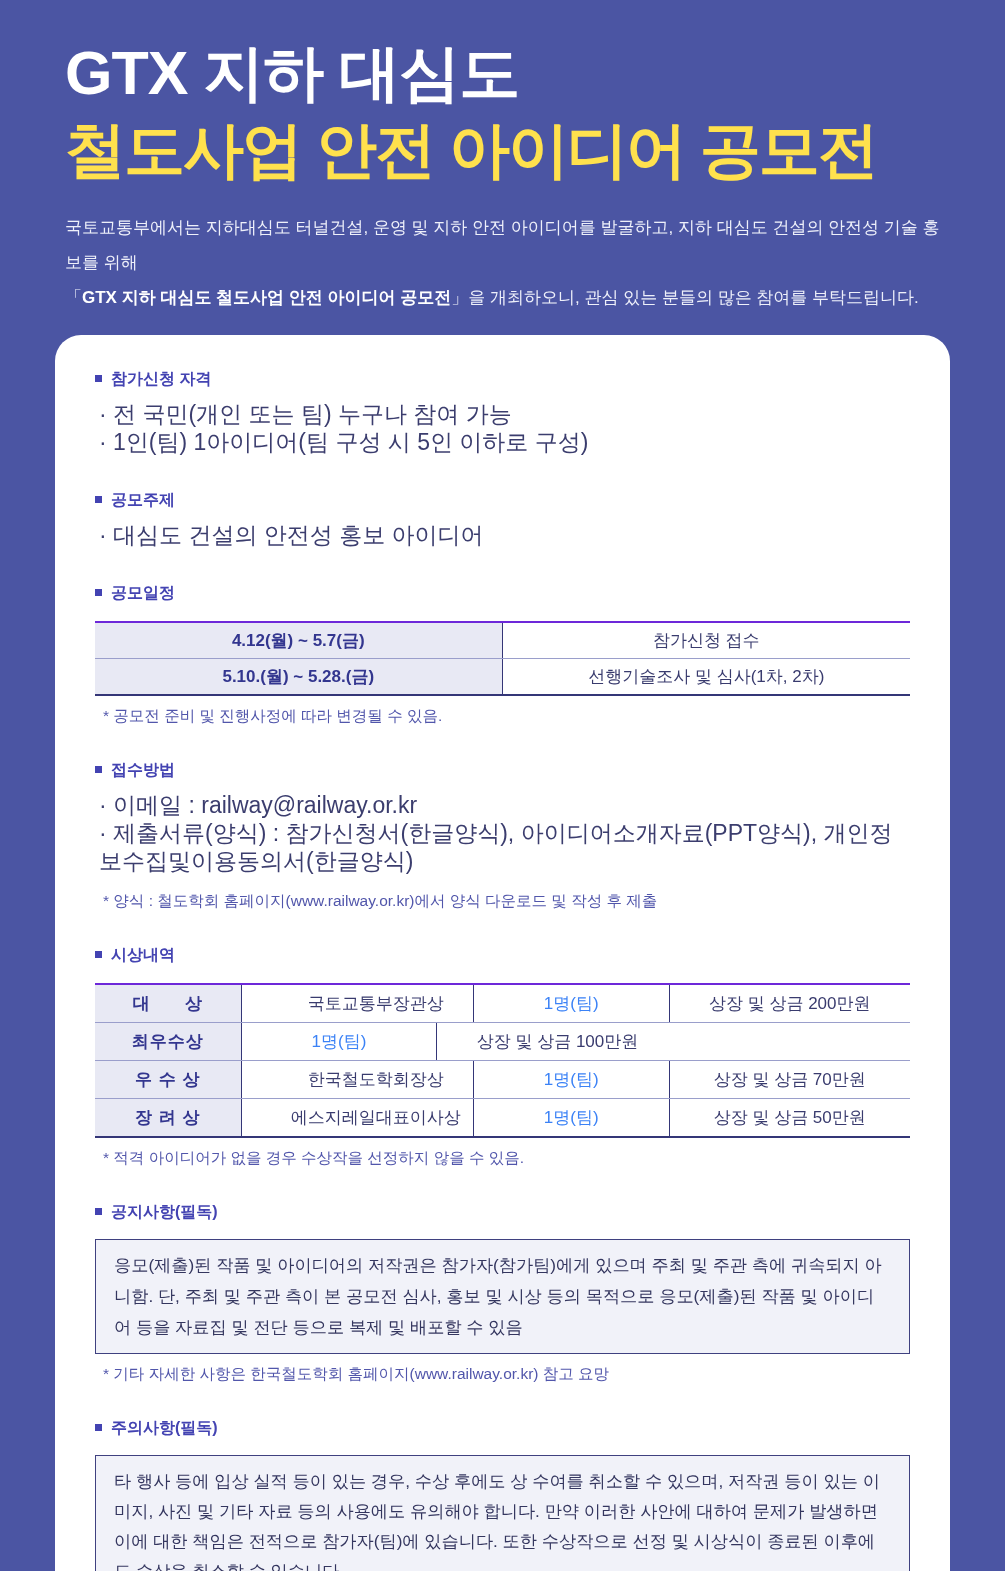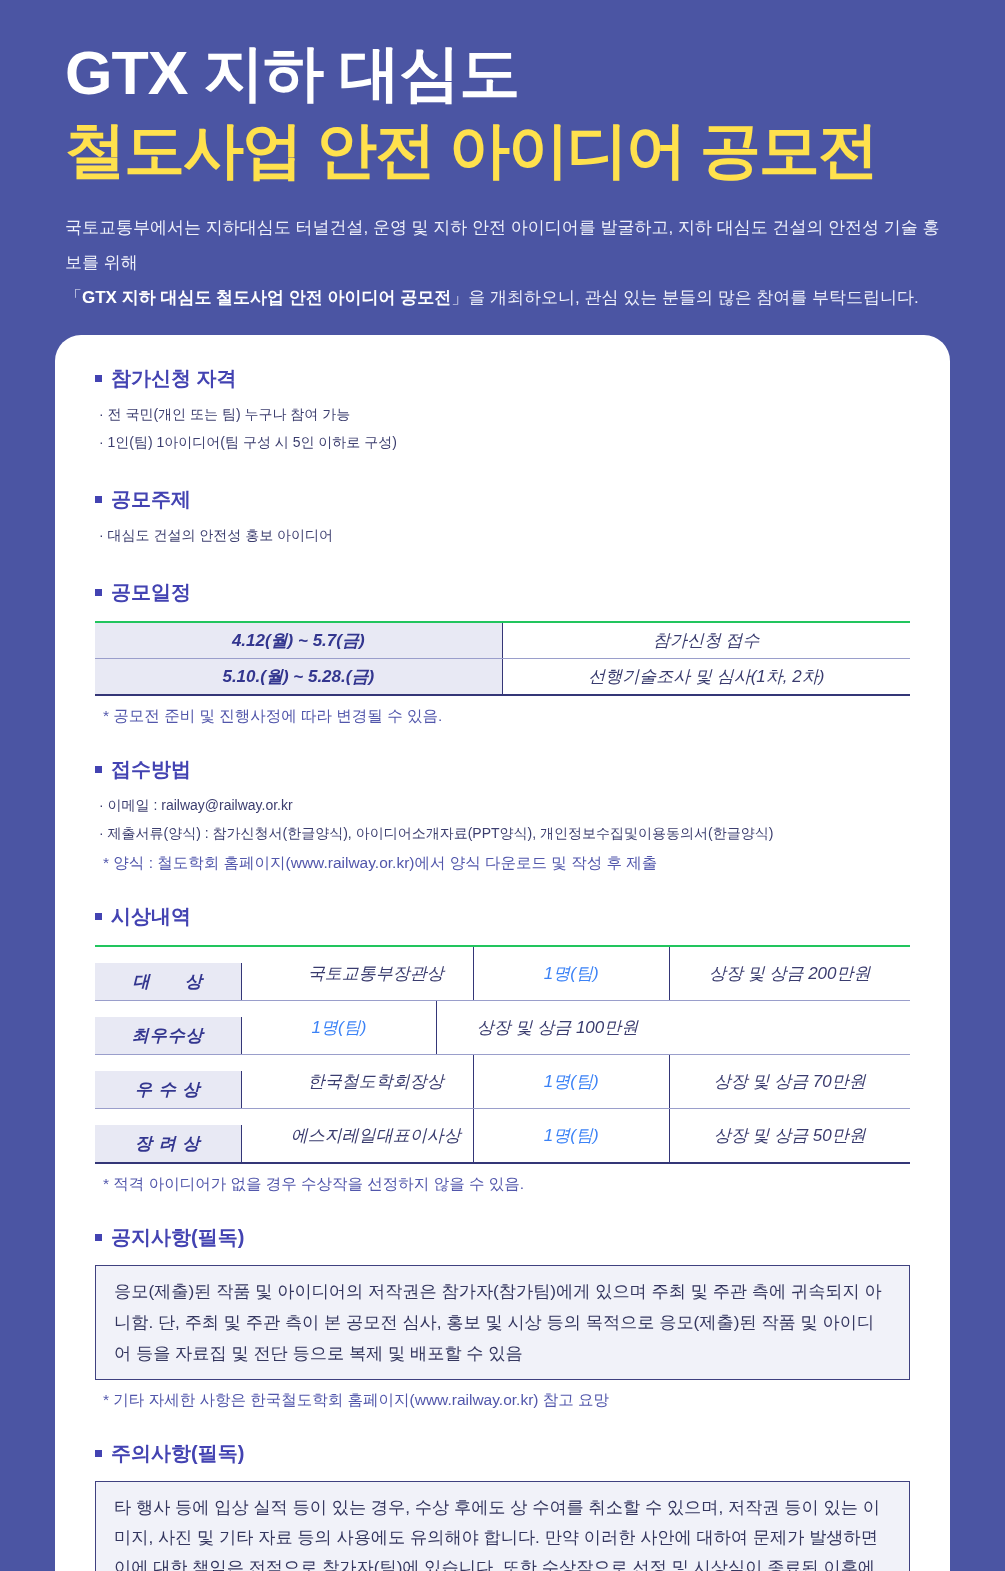--- a/index.html
+++ b/index.html
@@ -18,51 +18,51 @@
     margin-top:10px;
   }
   .intro { margin-top:26px; color:#eef0fa; font-size:17px; line-height:35px; }
   .intro b { color:#ffffff; }
   
   .card {
     margin:20px 55px 0 55px; background:#ffffff; border-radius:26px;
     padding:28px 40px 30px 40px;
   }
   .sec-heading {
-    display:flex; align-items:center; color:#4343b2; font-size:20px; font-weight:bold;
+    display:flex; align-items:center; color:#4343b2; font-size:16px; font-weight:bold;
     line-height:27px; margin-top:30px;
   }
   .sec-heading.first { margin-top:2px; }
   .bullet-sq {
     width:7px; height:7px; background:#4343b2; display:inline-block; margin-right:9px; flex:none;
   }
   .plain-list { list-style:none; margin-top:8px; }
   .plain-list li {
-    color:#3b3d6e; font-size:14px; line-height:28px; white-space:pre-wrap; padding-left:4px;
+    color:#3b3d6e; font-size:23px; line-height:28px; white-space:pre-wrap; padding-left:4px;
   }
   .foot-note {
     color:#5156ab; font-size:15.5px; line-height:21px; margin:9px 0 0 8px; white-space:pre-wrap;
   }
   
-  .tbl { margin-top:15px; border-top:2px solid #22c55e; border-bottom:2px solid #343677;font-style:italic; }
+  .tbl { margin-top:15px; border-top:2px solid #6d28d9; border-bottom:2px solid #343677; }
   .t-row { display:flex; border-top:1px solid #9a9ecb; }
   .t-row:first-child { border-top:none; }
   .t-cell {
     display:flex; align-items:center; justify-content:center;
     font-size:17px; min-height:35px; padding:4px 6px; white-space:pre-wrap; text-align:center;
   }
   .schedule .t-cell.c-left {
     width:50%; background:#e8e9f4; color:#33368f; font-weight:bold;
     border-right:1px solid #343677;
   }
   .schedule .t-cell.c-right { width:50%; color:#393b6e; }
   .awards .t-cell { min-height:37px; }
   .awards .c1 {
     width:18%; background:#e8e9f4; color:#33368f; font-weight:bold;
-    border-right:1px solid #343677; letter-spacing:1px;margin-top:16px;
+    border-right:1px solid #343677; letter-spacing:1px;
   }
   .awards .c2 { width:28.5%; color:#393b6e; border-right:1px solid #343677;padding-left:43px; }
   .awards .c3 { width:24%;   color:#3b82f6; border-right:1px solid #343677; }
   .awards .c4 { width:29.5%; color:#393b6e; }
   
   .notice-box {
     margin-top:14px; border:1px solid #3f4180; background:#f1f2f9;
     padding:10px 18px; color:#34365f; font-size:17.2px; line-height:31px;
   }
   .notice-box.caution { line-height:30px; }
@@ -117,21 +117,21 @@
     <div class="foot-note">* 공모전 준비 및 진행사정에 따라 변경될 수 있음.</div>
 
     <div class="sec-heading">
       <span class="bullet-sq"></span>
       <span>접수방법</span>
     </div>
     <ul class="plain-list">
       <li>· 이메일 : railway@railway.or.kr</li>
       <li>· 제출서류(양식) : 참가신청서(한글양식), 아이디어소개자료(PPT양식), 개인정보수집및이용동의서(한글양식)</li>
     </ul>
-    <div class="foot-note" style="margin-top:5px;">* 양식 : 철도학회 홈페이지(www.railway.or.kr)에서 양식 다운로드 및 작성 후 제출</div>
+    <div class="foot-note" style="margin-top:15px;">* 양식 : 철도학회 홈페이지(www.railway.or.kr)에서 양식 다운로드 및 작성 후 제출</div>
 
     <div class="sec-heading">
       <span class="bullet-sq"></span>
       <span>시상내역</span>
     </div>
     <div class="tbl awards">
       <div class="t-row">
         <div class="t-cell c1">대      상</div>
         <div class="t-cell c2">국토교통부장관상</div>
         <div class="t-cell c3">1명(팀)</div>

